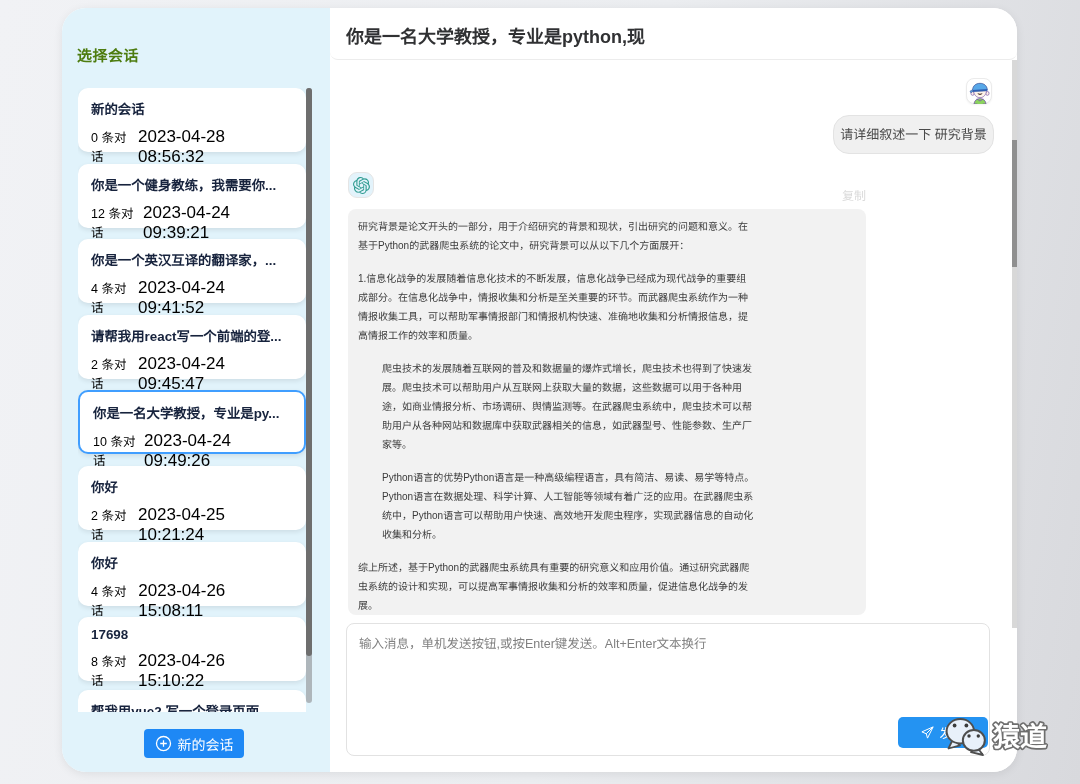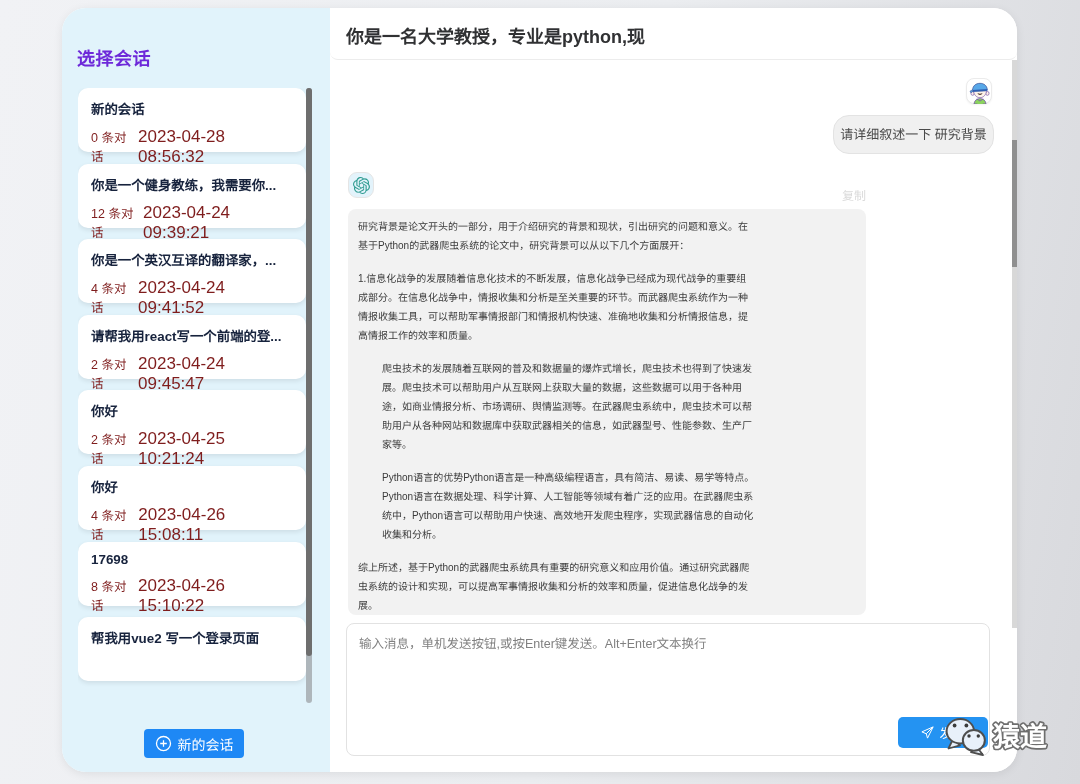--- a/index.html
+++ b/index.html
@@ -14,33 +14,33 @@
     position:absolute; left:62px; top:8px; width:955px; height:764px;
     border-radius:24px; overflow:hidden; background:#fff;
     box-shadow:0 2px 10px rgba(0,0,0,0.08);
   }
   
   .side {
     position:absolute; left:0; top:0; width:268px; height:764px;
     background:#e1f3fb;
   }
   .side h1 {
-    position:absolute; left:15px; top:36px; font-size:18px; color:#6d28d9;
+    position:absolute; left:15px; top:36px; font-size:15px; color:#4d7c0f;
     font-weight:bold; letter-spacing:0.5px;
   }
   .list { position:absolute; left:16px; top:80px; width:228px; height:624px; overflow:hidden; }
   .citem {
     width:228px; height:64px; margin-bottom:11.6px; background:#fff;
     border-radius:10px; box-shadow:0 2px 5px rgba(0,0,0,0.09);
     padding:10px 13px 0 13px; position:relative;
   }
   .citem.sel { border:2px solid #409eff; }
   .citem:nth-child(8) { margin-bottom:8.8px; }
   .citem .t { font-size:13.4px; font-weight:bold; color:#17233d; white-space:nowrap; overflow:hidden; }
-  .citem .m { display:flex; justify-content:space-between; align-items:baseline; margin-top:9px; font-size:12.5px; color:#7f1d1d; }
+  .citem .m { display:flex; justify-content:space-between; align-items:baseline; margin-top:9px; font-size:12.5px; color:#000000; }
   .citem .m .dt { font-size:17px; }
   .sbar1-track { position:absolute; left:244px; top:80px; width:6px; height:615px; background:#aeb6bb; border-radius:3px; }
   .sbar1-thumb { position:absolute; left:244px; top:80px; width:6px; height:568px; background:#6e6e6e; border-radius:3px; }
   .newbtn {
     position:absolute; left:82px; top:721px; width:100px; height:29px;
     background:#1e88f5; border-radius:4px; color:#fff; font-size:14px;
     display:flex; align-items:center; justify-content:center; gap:6px;
   }
   .newbtn svg { display:block; }
   
@@ -119,20 +119,27 @@
           <div class="m">
             <span>4 条对话</span>
             <span class="dt">2023-04-24 09:41:52</span>
           </div>
         </div>
       <div class="citem">
           <div class="t">请帮我用react写一个前端的登...</div>
           <div class="m">
             <span>2 条对话</span>
             <span class="dt">2023-04-24 09:45:47</span>
+          </div>
+        </div>
+      <div class="citem sel">
+          <div class="t">你是一名大学教授，专业是py...</div>
+          <div class="m">
+            <span>10 条对话</span>
+            <span class="dt">2023-04-24 09:49:26</span>
           </div>
         </div>
       <div class="citem">
           <div class="t">你好</div>
           <div class="m">
             <span>2 条对话</span>
             <span class="dt">2023-04-25 10:21:24</span>
           </div>
         </div>
       <div class="citem">

